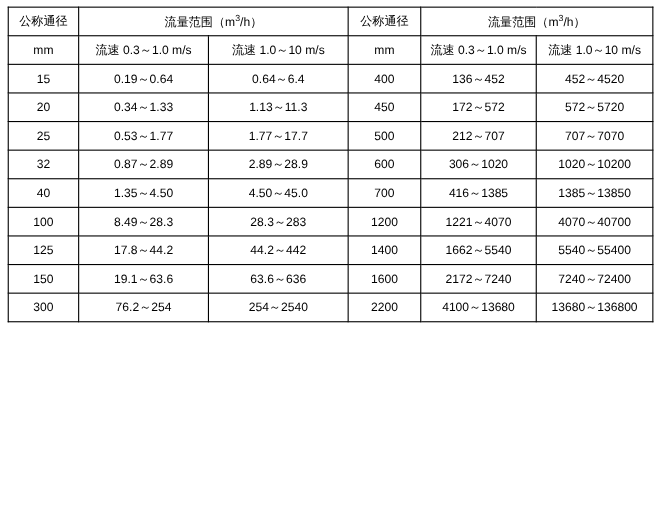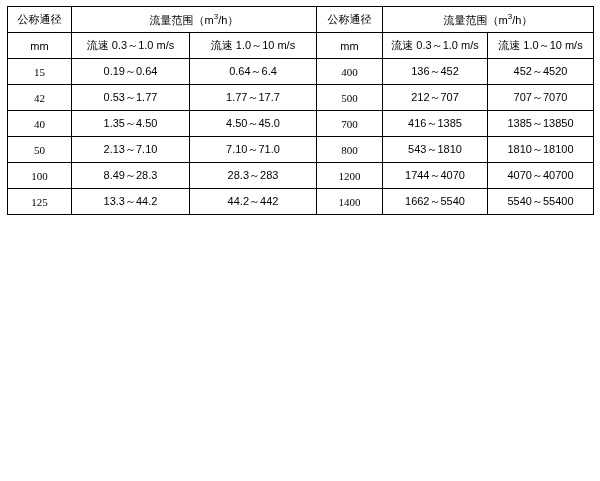--- a/index.html
+++ b/index.html
@@ -41,21 +41,20 @@
   td.hdr-sub {
     font-size: 11px;
     height: 27px;
   }
   td.unit {
     font-size: 11.5px;
     margin-top: 11px;
   }
   td.dn {
     font-size: 11.5px;
-    font-family: Liberation Serif, serif;
   }
   .sup {
     font-size: 8px;
     vertical-align: super;
   }
   
   col.c-dn { width: 64px; }
   col.c-r1 { width: 118px; }
   col.c-r2 { width: 127px; }
   col.c-dn2 { width: 66px; }
@@ -92,54 +91,78 @@
       </tr>
     <tr>
           <td class="dn">15</td>
           <td>0.19～0.64</td>
           <td>0.64～6.4</td>
           <td class="dn">400</td>
           <td>136～452</td>
           <td>452～4520</td>
         </tr>
         <tr>
-          <td class="dn">42</td>
+          <td class="dn">20</td>
+          <td>0.34～1.33</td>
+          <td>1.13～11.3</td>
+          <td class="dn">450</td>
+          <td>172～572</td>
+          <td>572～5720</td>
+        </tr>
+        <tr>
+          <td class="dn">25</td>
           <td>0.53～1.77</td>
           <td>1.77～17.7</td>
           <td class="dn">500</td>
           <td>212～707</td>
           <td>707～7070</td>
+        </tr>
+        <tr>
+          <td class="dn">32</td>
+          <td>0.87～2.89</td>
+          <td>2.89～28.9</td>
+          <td class="dn">600</td>
+          <td>306～1020</td>
+          <td>1020～10200</td>
         </tr>
         <tr>
           <td class="dn">40</td>
           <td>1.35～4.50</td>
           <td>4.50～45.0</td>
           <td class="dn">700</td>
           <td>416～1385</td>
           <td>1385～13850</td>
         </tr>
         <tr>
-          <td class="dn">50</td>
-          <td>2.13～7.10</td>
-          <td>7.10～71.0</td>
-          <td class="dn">800</td>
-          <td>543～1810</td>
-          <td>1810～18100</td>
-        </tr>
-        <tr>
           <td class="dn">100</td>
           <td>8.49～28.3</td>
           <td>28.3～283</td>
           <td class="dn">1200</td>
-          <td>1744～4070</td>
+          <td>1221～4070</td>
           <td>4070～40700</td>
         </tr>
         <tr>
           <td class="dn">125</td>
-          <td>13.3～44.2</td>
+          <td>17.8～44.2</td>
           <td>44.2～442</td>
           <td class="dn">1400</td>
           <td>1662～5540</td>
           <td>5540～55400</td>
+        </tr>
+        <tr>
+          <td class="dn">150</td>
+          <td>19.1～63.6</td>
+          <td>63.6～636</td>
+          <td class="dn">1600</td>
+          <td>2172～7240</td>
+          <td>7240～72400</td>
+        </tr>
+        <tr>
+          <td class="dn">300</td>
+          <td>76.2～254</td>
+          <td>254～2540</td>
+          <td class="dn">2200</td>
+          <td>4100～13680</td>
+          <td>13680～136800</td>
         </tr>
       </tbody>
   </table>
 </div>
 
 </body></html>

